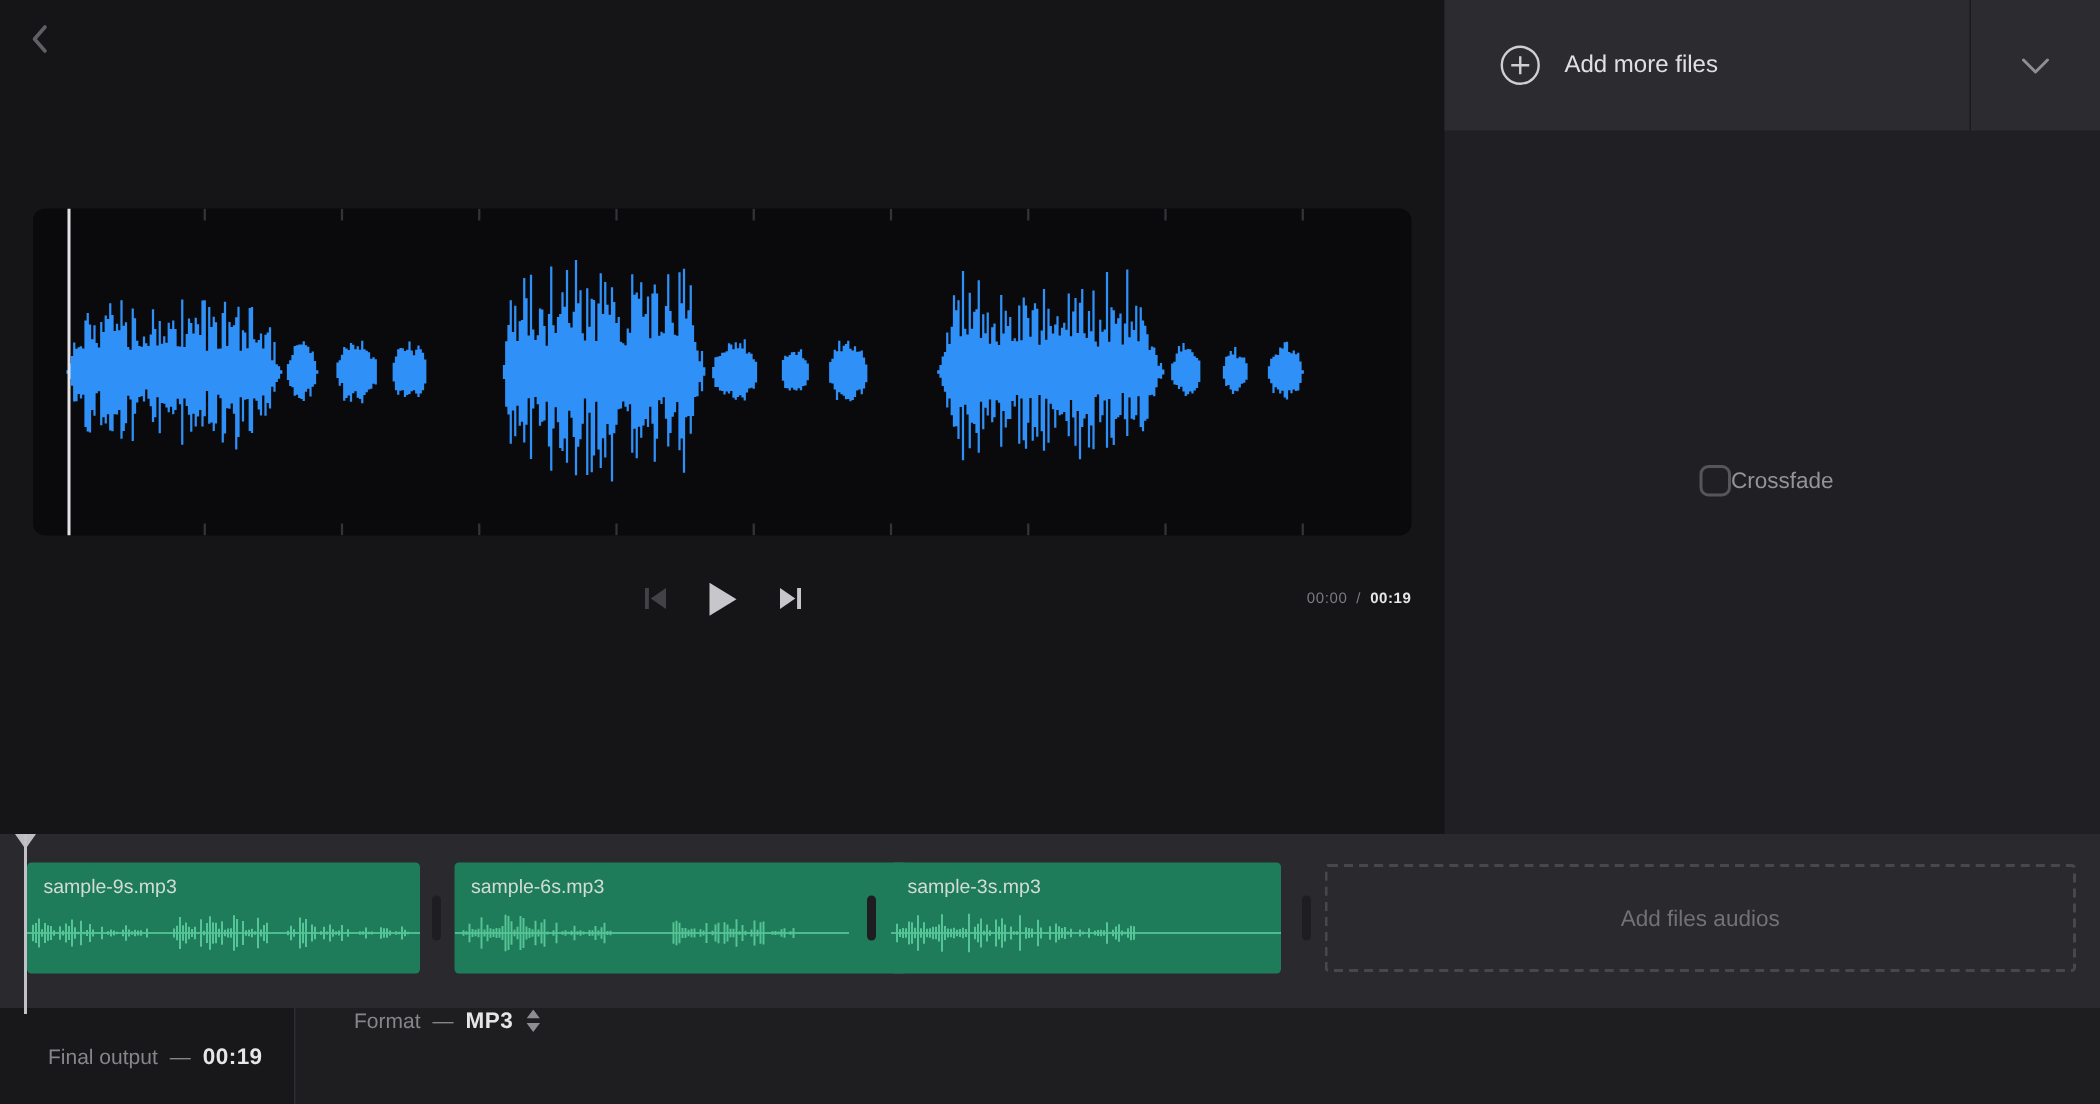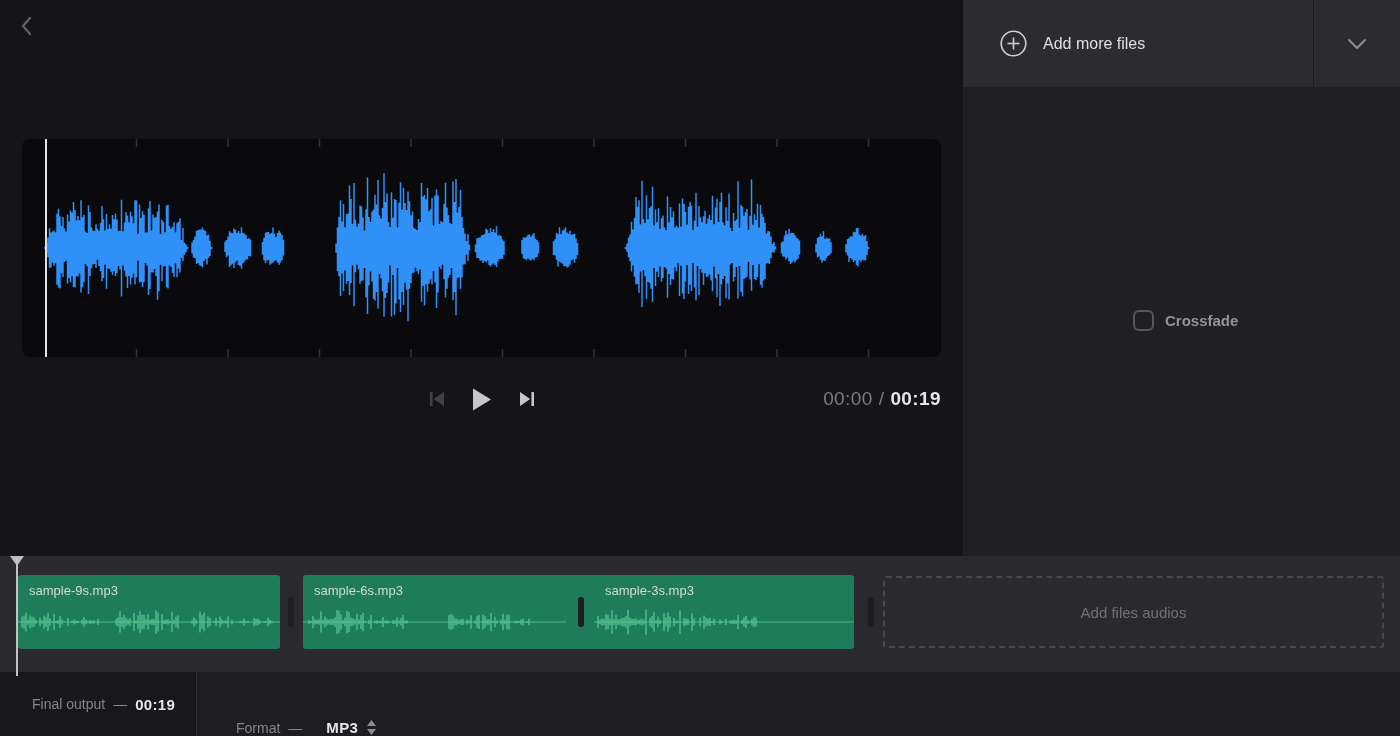--- a/index.html
+++ b/index.html
@@ -23,33 +23,33 @@
   }
   
   .controls { position:absolute; left:22px; top:383px; width:919px; height:32px; }
   .controls-center {
     position:absolute; left:0; right:0; top:0; height:32px;
     display:flex; align-items:center; justify-content:center; gap:26px;
   }
   .ctl { display:flex; align-items:center; justify-content:center; cursor:pointer; }
   .time-readout {
     position:absolute; right:0; top:0; height:32px; display:flex; align-items:center;
-    font-size:19px; letter-spacing:.4px;
+    font-size:10px; letter-spacing:.4px;
   }
   .time-dim { color:#7c7c82; }
   .time-strong { color:#e6e6e9; font-weight:600; margin-left:6px; }
   .time-sep { color:#7c7c82; margin-left:6px; }
   
   .right-panel { position:absolute; left:963px; top:0; width:437px; height:556px; background:#202024; }
   .right-header { position:absolute; left:0; top:0; width:485px; height:87px; background:#2c2c30; cursor:pointer; }
   .plus-wrap { position:absolute; left:37px; top:30px; width:27px; height:27px; }
   .add-files-label { position:absolute; left:80px; top:0; height:87px; display:flex; align-items:center; font-size:16px; color:#e0e0e3; }
   .header-divider { position:absolute; left:350px; top:0; width:1px; height:87px; background:#1b1b1e; }
   .collapse-zone { position:absolute; left:351px; top:0; width:86px; height:87px; display:flex; align-items:center; justify-content:center; cursor:pointer; }
-  .crossfade-row { position:absolute; left:170px; top:310px; display:flex; align-items:center; gap:11px; cursor:pointer;font-weight:bold; }
+  .crossfade-row { position:absolute; left:170px; top:310px; display:flex; align-items:center; cursor:pointer; }
   .checkbox { width:21px; height:21px; border:2px solid #55555b; border-radius:6px; background:transparent; }
   .crossfade-label { font-size:15px; color:#93939a; }
   
   .timeline { position:absolute; left:0; top:556px; width:1400px; height:116px; background:#2a2a2e;text-align:right; }
   .clip {
     position:absolute; top:19px; height:74px; border-radius:3px;
     background:#1f7c5a; overflow:hidden; cursor:pointer;
   }
   .clip-name { position:absolute; left:11px; top:8px; font-size:13px; color:#d2dcd7; }
   .clip svg { position:absolute; left:0; top:0; }
@@ -64,22 +64,22 @@
   .tl-playhead-cap {
     position:absolute; left:10px; top:0; width:0; height:0; z-index:5;
     border-left:7px solid transparent; border-right:7px solid transparent; border-top:10px solid #bdbdc1;
   }
   
   .footer { position:absolute; left:0; top:672px; width:1400px; height:64px; background:#1e1e21; }
   .footer-left { position:absolute; left:0; top:0; width:197px; height:64px; background:#18181b; border-right:1px solid #2e2e32; display:flex; align-items:center; padding-left:32px; }
   .footer-label { font-size:14px; color:#85858a; }
   .footer-dash { font-size:14px; color:#85858a; margin:0 8px; }
   .footer-value { font-size:15px; color:#e6e6e9; font-weight:600; letter-spacing:.3px; }
-  .format-group { position:absolute; left:236px; top:0; height:64px; display:flex; align-items:flex-end; }
-  .format-select { display:flex; align-items:center; gap:9px; cursor:pointer;margin-left:16px; }
+  .format-group { position:absolute; left:236px; top:0; height:64px; display:flex; align-items:flex-start; }
+  .format-select { display:flex; align-items:center; gap:9px; cursor:pointer; }
   .stepper { display:flex; flex-direction:column; gap:3px; }
 </style>
 </head>
 <body>
 
 <div class="stage">
 
   <div class="back-btn">
     <svg width="26" height="26" viewBox="0 0 26 26">
       <polyline points="16,5 9,13 16,21" fill="none" stroke="#5f5f64" stroke-width="2.4" stroke-linecap="round" stroke-linejoin="round"></polyline>

